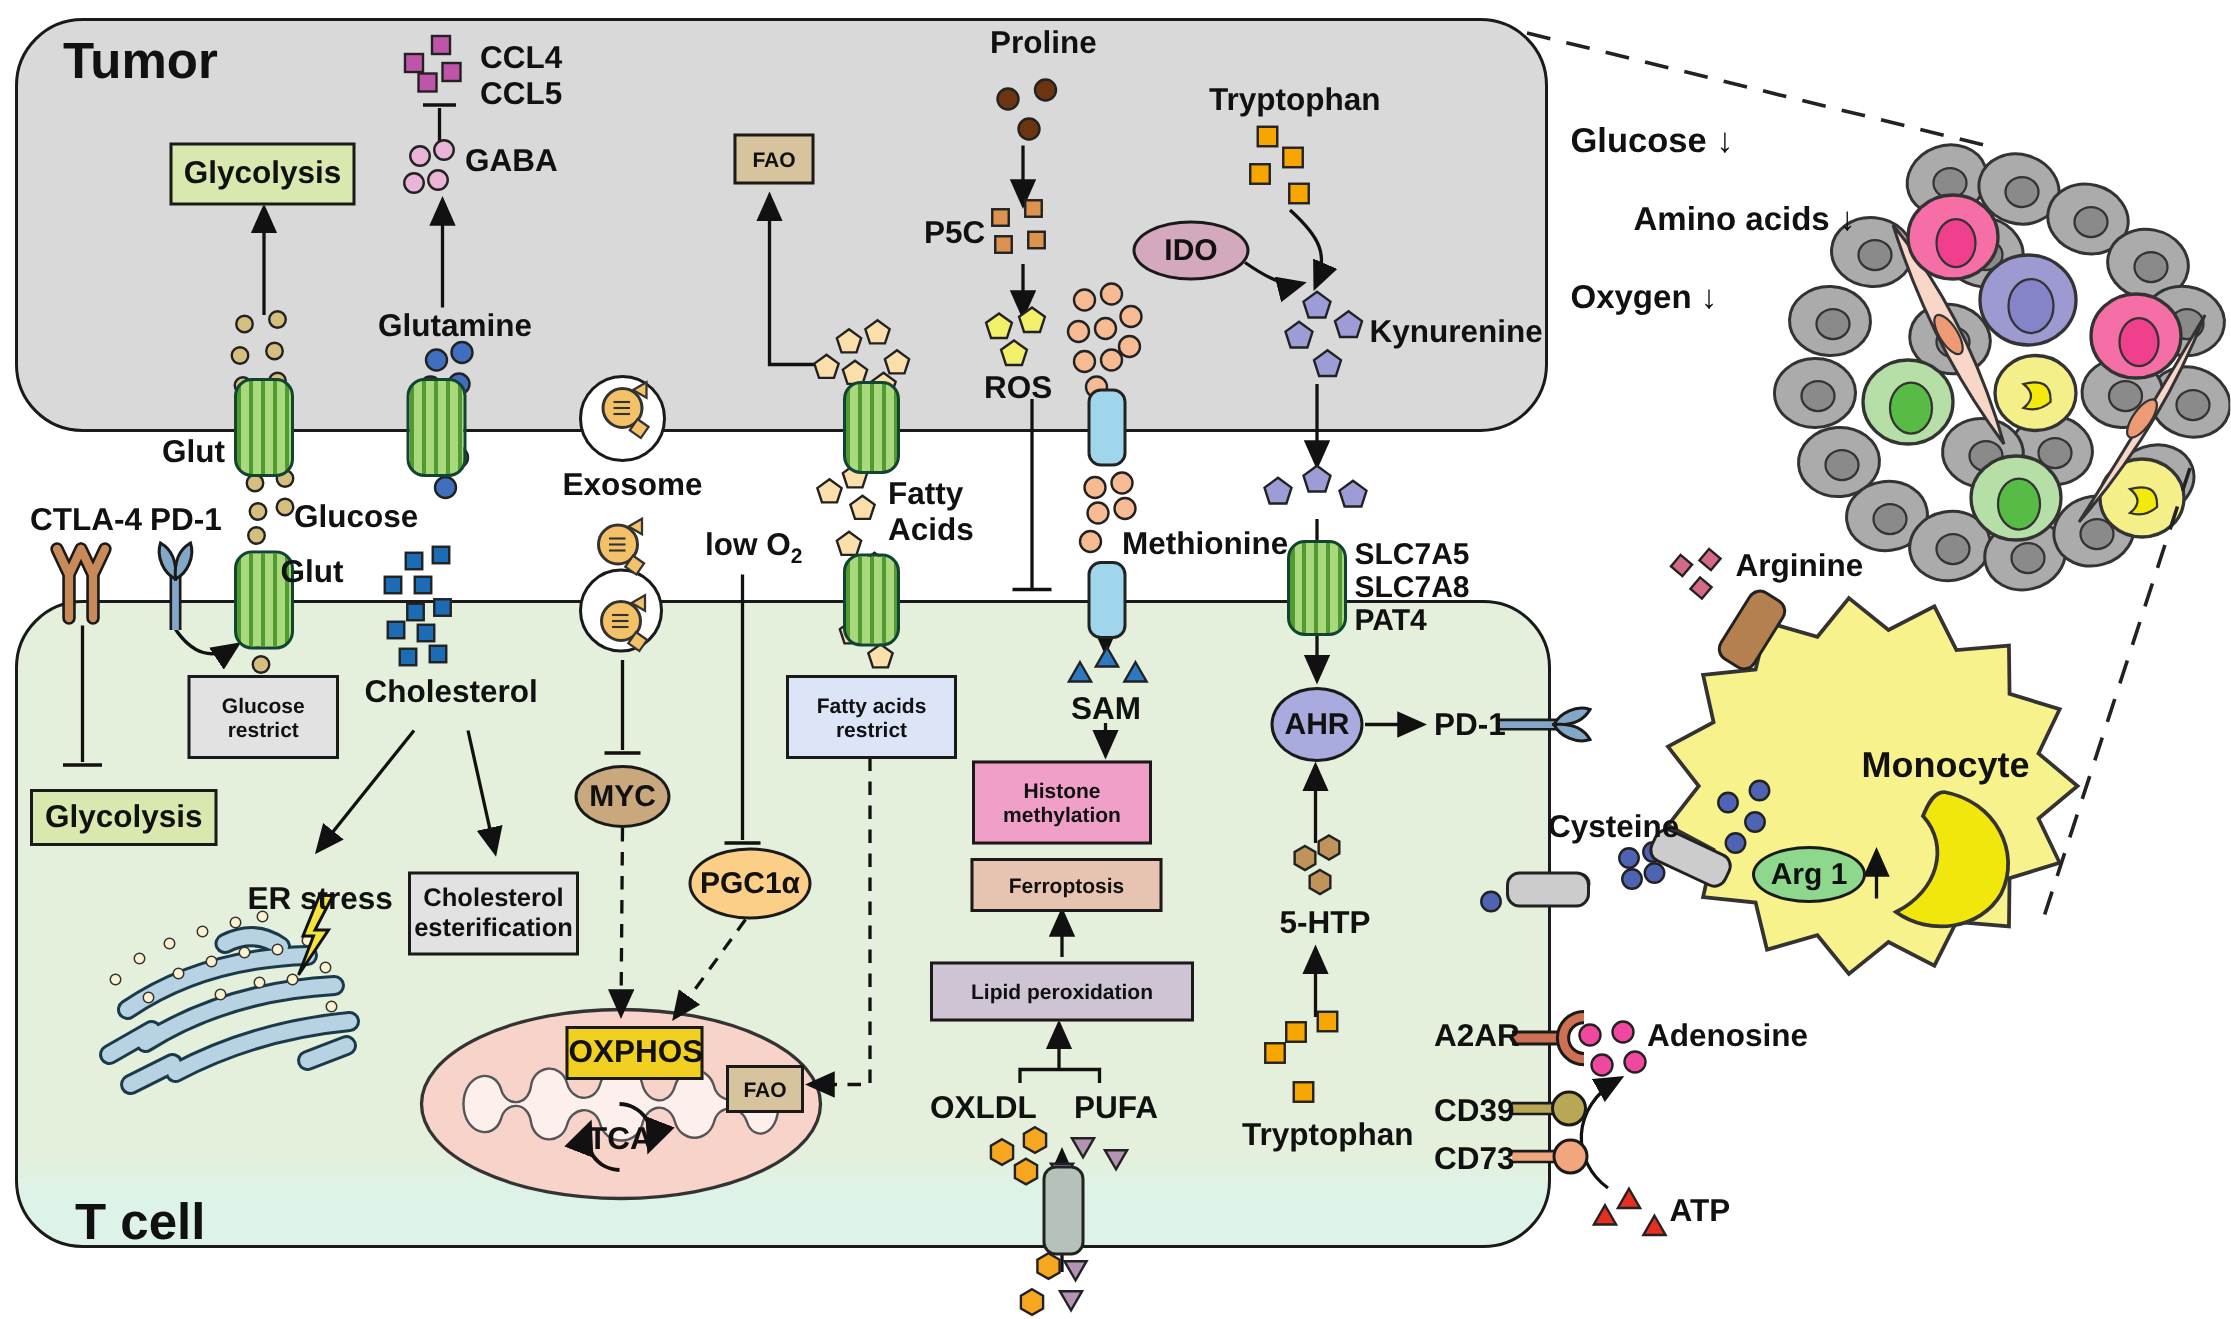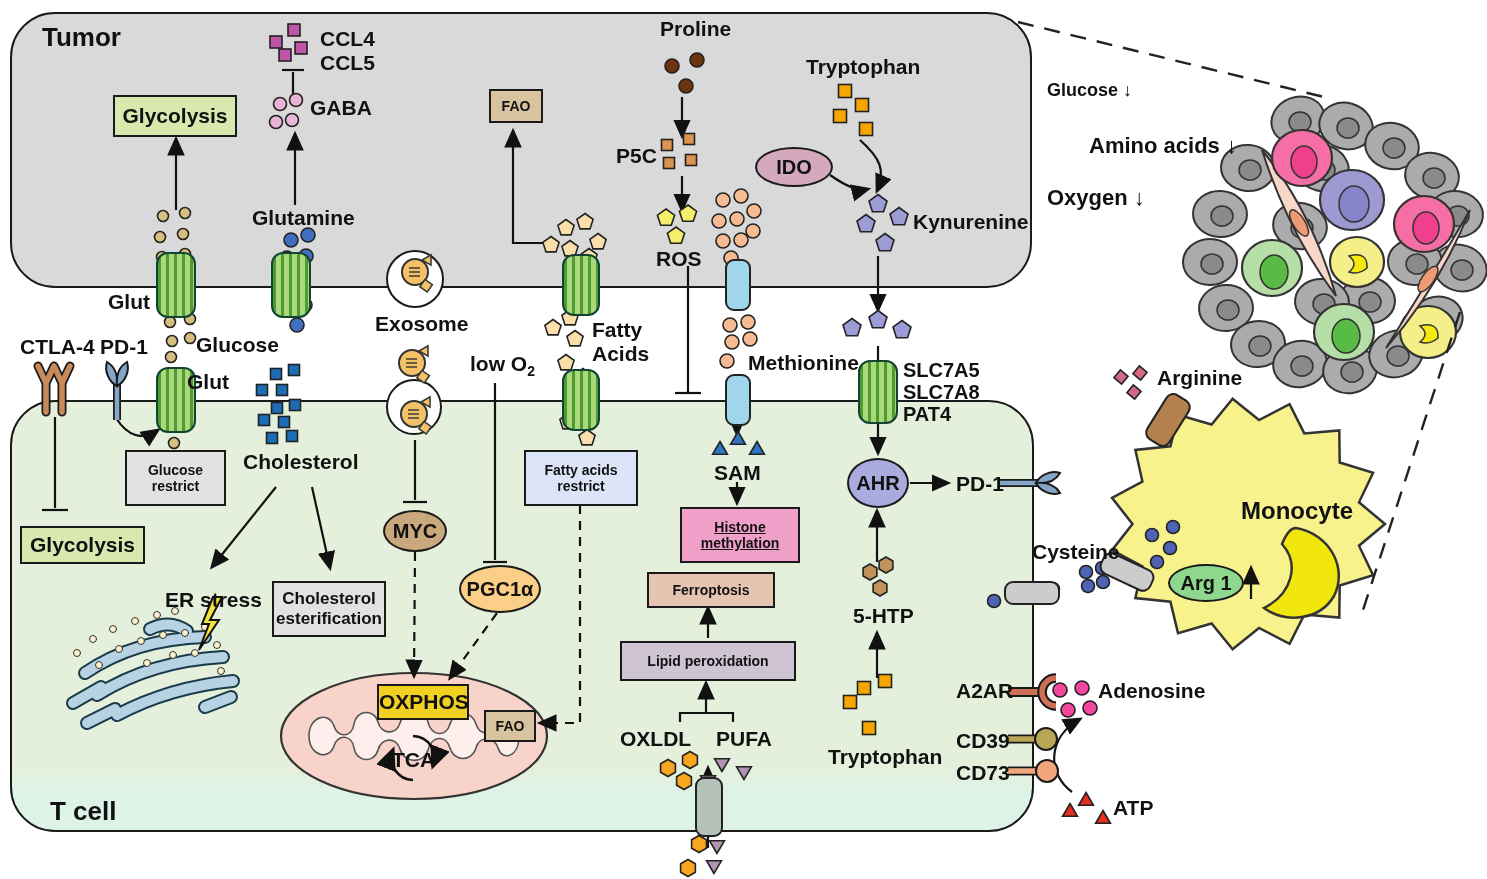--- a/index.html
+++ b/index.html
@@ -1,19 +1,19 @@
 <!DOCTYPE html>
 <html style="--tumor_bg: #d9d9d9; --tcell_bg: #e4f0dc; --tcell_band: #ddf3e8; --glycolysis_bg: #d8e8ae; --fao_bg: #d7c49e; --restrict_bg: #e2e2e2; --fa_restrict_bg: #dce4f7; --histone_bg: #f0a0c8; --ferroptosis_bg: #e7c3b2; --lipid_bg: #cfc4d4; --oxphos_bg: #f2d022; --myc_bg: #c9a87e; --pgc1a_bg: #fbcf87; --ido_bg: #d5a9bd; --ahr_bg: #a9aadd; --arg1_bg: #8ed88e; --monocyte_bg: #f7f28c; --monocyte_nucleus: #f2e70c; --mito_outer: #f8d3c9; --mito_inner: #fdefeb; --er_color: #b7d2e3; --cyl_blue: #9fd6ec; --cyl_gray: #cccccc; --cyl_graygreen: #b4c2ba; --cyl_brown: #b5804f; --ctla4_color: #c98a5a; --pd1_color: #84a7c8; --a2ar_color: #cd7053; --cd39_color: #b8a855; --cd73_color: #f2a67e; --glucose_dot: #d6be7e; --glutamine_dot: #3f6fbe; --ccl_sq: #bf55a8; --gaba_dot: #eab4d9; --proline_dot: #6d3410; --p5c_sq: #dc9350; --ros_pent: #f3ef6b; --fattyacid_pent: #fadfab; --methionine_dot: #f6bb92; --trp_sq: #f7a600; --kyn_pent: #9c9cd6; --sam_tri: #2e78c2; --chol_sq: #1c6cb5; --htp_hex: #bf9359; --oxldl_hex: #f7a61f; --pufa_tri: #b294b2; --adenosine_dot: #f2479e; --atp_tri: #e52f21; --arginine_sq: #d26a86; --cysteine_dot: #4f63b5; --cluster_gray: #ababab; --cluster_gray_nucleus: #8a8a8a; --pink_cell: #f56ea5; --pink_nucleus: #ef3f8d; --purple_cell: #9d9ad2; --purple_nucleus: #8583c9; --green_cell: #b6dfa8; --green_nucleus: #57bb46; --yellow_cell: #f5ef89; --yellow_nucleus: #f3e90a; --fibro_body: #f8d7c9; --fibro_nucleus: #ee9a74;"><head>
 <meta charset="utf-8">
 <style>
   html,body{margin:0;padding:0;background:#fff;}
   #canvas{position:relative;width:1487px;height:879px;background:#fff;overflow:hidden;
           font-family:"Liberation Sans","DejaVu Sans",sans-serif;color:#111;}
   .lb{position:absolute;font-weight:bold;font-size:21px;white-space:nowrap;}
-  .title{font-size:26px;}
+  .title{font-size:34px;}
   .bx{position:absolute;border:2px solid #1a1a1a;font-weight:bold;text-align:center;
       display:flex;flex-direction:column;justify-content:center;line-height:1.15;font-size:14px;}
   .el{position:absolute;transform:translate(-50%,-50%);border:2px solid #1a1a1a;border-radius:50%;
       display:flex;align-items:center;justify-content:center;font-weight:bold;font-size:20px;}
   .compartment{position:absolute;border:2.5px solid #1a1a1a;border-radius:45px;}
   #tumorBox{left:10px;top:12px;width:1018px;height:272px;background:var(--tumor_bg);}
   #tcellBox{left:10px;top:400px;width:1020px;height:428px;
             background:linear-gradient(var(--tcell_bg) 0 86%,var(--tcell_band) 92% 100%);}
   .transporter{position:absolute;transform:translate(-50%,-50%);border:2px solid #143;border-radius:12px;
       background:repeating-linear-gradient(90deg,#4f9b2f 0 3px,#a9d97c 3px 8px);}
@@ -540,21 +540,21 @@
   <div class="bx" style="left:524px;top:450px;width:110px;height:52px;background:var(--fa_restrict_bg);">
     <span>Fatty acids</span>
     <span>restrict</span>
     </div>
   <div class="bx" style="left:377px;top:684px;width:88px;height:32px;background:var(--oxphos_bg);font-size:21px;">
     <span>OXPHOS</span>
     </div>
   <div class="bx" style="left:484px;top:710px;width:48px;height:28px;background:var(--fao_bg);">
     <span>FAO</span>
     </div>
-  <div class="bx" style="left:680px;top:507px;width:116px;height:52px;background:var(--histone_bg);text-decoration:underline;">
+  <div class="bx" style="left:648px;top:507px;width:116px;height:52px;background:var(--histone_bg);">
     <span>Histone</span>
     <span>methylation</span>
     </div>
   <div class="bx" style="left:647px;top:572px;width:124px;height:32px;background:var(--ferroptosis_bg);">
     <span>Ferroptosis</span>
     </div>
   <div class="bx" style="left:620px;top:641px;width:172px;height:36px;background:var(--lipid_bg);">
     <span>Lipid peroxidation</span>
     </div>
 
@@ -594,21 +594,21 @@
     </div>
   <div class="lb" style="left:660px;top:17px;">Proline</div>
   <div class="lb" style="left:616px;top:144px;">P5C</div>
   <div class="lb" style="left:656px;top:247px;">ROS</div>
   <div class="lb" style="left:806px;top:55px;">Tryptophan</div>
   <div class="lb" style="left:913px;top:210px;">Kynurenine</div>
   <div class="lb" style="left:748px;top:351px;">Methionine</div>
   <div class="lb" style="left:903px;top:359px;font-size:20px;">SLC7A5</div>
   <div class="lb" style="left:903px;top:381px;font-size:20px;">SLC7A8</div>
   <div class="lb" style="left:903px;top:403px;font-size:20px;">PAT4</div>
-  <div class="lb" style="left:1047px;top:80px;font-size:18px;">Glucose ↓</div>
+  <div class="lb" style="left:1047px;top:80px;font-size:23px;">Glucose ↓</div>
   <div class="lb" style="left:1089px;top:133px;font-size:22px;">Amino acids ↓</div>
   <div class="lb" style="left:1047px;top:185px;font-size:22px;">Oxygen ↓</div>
   <div class="lb" style="left:243px;top:450px;">Cholesterol</div>
   <div class="lb" style="left:165px;top:588px;">ER stress</div>
   <div class="lb" style="left:714px;top:461px;">SAM</div>
   <div class="lb" style="left:620px;top:727px;text-align:right;">OXLDL</div>
   <div class="lb" style="left:716px;top:727px;">PUFA</div>
   <div class="lb" style="left:392px;top:748px;">TCA</div>
   <div class="lb" style="left:853px;top:604px;">5-HTP</div>
   <div class="lb" style="left:828px;top:745px;">Tryptophan</div>

